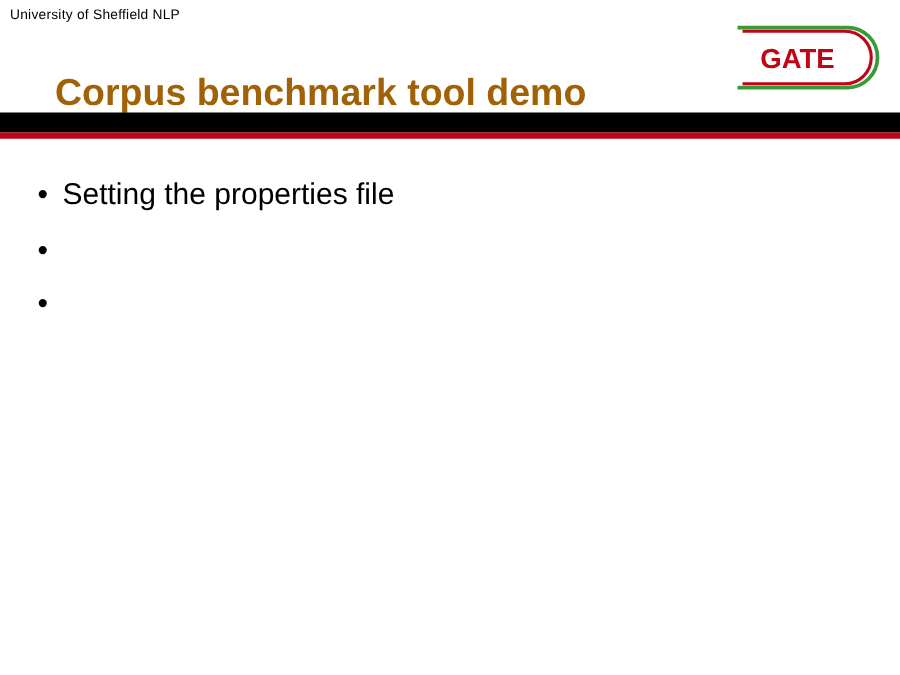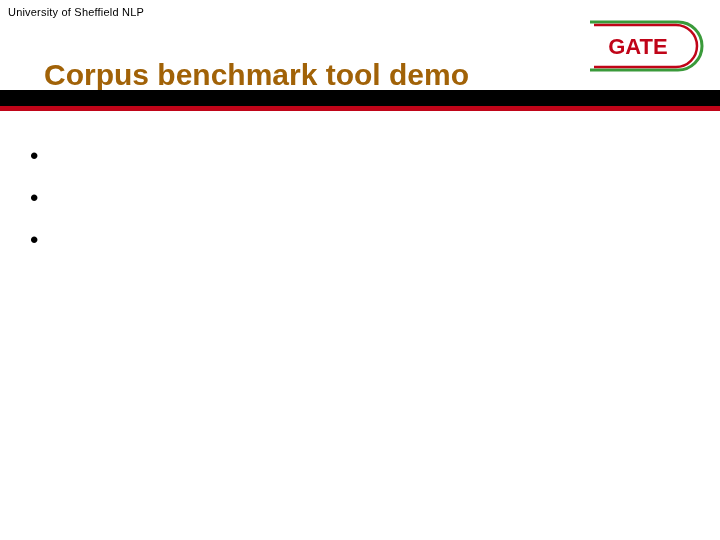--- a/index.html
+++ b/index.html
@@ -94,20 +94,21 @@
     <text x="50" y="34" font-family="Arial" font-size="22" font-weight="bold" fill="#c00418" text-anchor="middle">GATE</text>
   </svg>
 </div>
 
 <div class="rule-dark"></div>
 <div class="rule-red"></div>
 
 <div class="content">
   <div class="bullet-row">
     <span class="dot">•</span>
+    <span class="bullet-text">Setting the properties file</span>
   </div>
   <div class="bullet-row">
     <span class="dot">•</span>
   </div>
   <div class="bullet-row">
     <span class="dot">•</span>
   </div>
 </div>
 
 </body></html>

